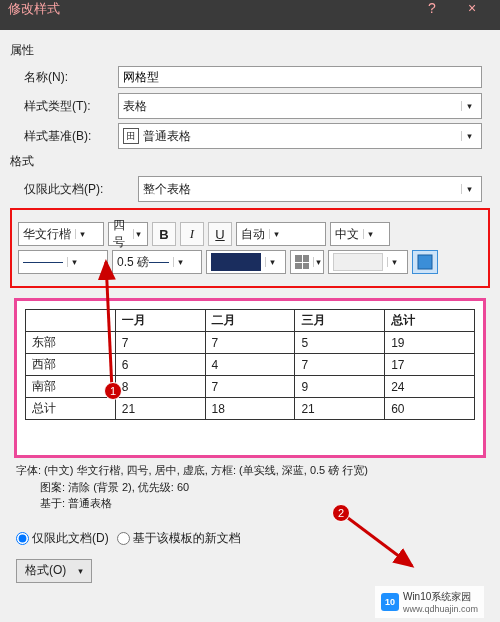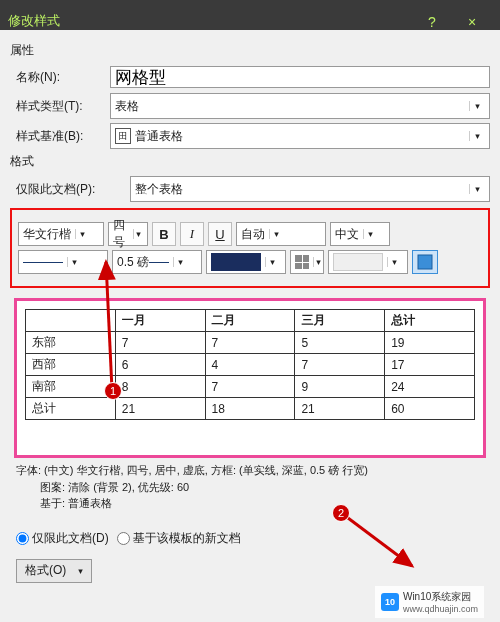--- a/index.html
+++ b/index.html
@@ -1,26 +1,26 @@
 <!DOCTYPE html>
 <html><head>
 <meta charset="utf-8">
 <style>
   * { box-sizing: border-box; margin: 0; padding: 0; font-family: "Microsoft YaHei", SimSun, sans-serif; }
   body { background: #333; width: 500px; height: 622px; overflow: hidden; position: relative; }
   .window { width: 500px; height: 622px; background: #f0f0f0; position: relative; }
-  .titlebar { height: 30px; background: #3a3a3a; color: #bef264; display: flex; align-items: flex-end; padding: 0 8px; font-size: 13px; }
+  .titlebar { height: 30px; background: #3a3a3a; color: #fca5a5; display: flex; align-items: flex-start; padding: 0 8px; font-size: 13px; }
   .titlebar .title { flex: 1; }
   .titlebar .btn { width: 40px; text-align: center; font-size: 14px; cursor: pointer; }
   .content { padding: 8px 10px; font-size: 12px; color: #222; }
   .section-label { font-size: 12px; margin: 4px 0 6px 0; }
-  .row { display: flex; align-items: center; margin: 4px 0; min-height: 24px; }
+  .row { display: flex; align-items: center; margin: 4px 8px; min-height: 24px; }
   .row .lab { width: 100px; text-align: left; padding-left: 6px; }
   .row .val { flex: 1; display: flex; align-items: center; }
-  input[type=text].field { flex: 1; height: 22px; border: 1px solid #999; padding: 0 4px; font-size: 17px; background: #fff; }
+  input[type=text].field { flex: 1; height: 22px; border: 1px solid #999; padding: 0 4px; font-size: 12px; background: #fff; }
   .select { height: 22px; border: 1px solid #999; background: #fff; display: flex; align-items: center; padding: 12px 4px; font-size: 12px; position: relative; }
   .select .caret { width: 16px; text-align: center; border-left: 1px solid #ccc; margin-left: auto; font-size: 9px; }
   .select.full { flex: 1; }
   .select .icon-box { width: 16px; height: 16px; border: 1px solid #555; margin-right: 4px; background: #fff; display:flex; align-items:center; justify-content:center; font-size:9px; }
   .redbox { border: 2px solid #e11; margin: 6px 0; padding: 8px 6px; }
   .fmtrow { display: flex; align-items: center; gap: 4px; margin: 4px 0; }
   .sel { height: 24px; border: 1px solid #999; background: #fff; display: flex; align-items: center; padding: 0 4px; font-size: 12px; }
   .sel .caret { width: 14px; text-align: center; border-left: 1px solid #ccc; margin-left: 4px; font-size: 9px; }
   .ibtn { width: 24px; height: 24px; border: 1px solid #bbb; background: #fafafa; display: flex; align-items: center; justify-content: center; font-size: 13px; cursor: pointer; }
   .ibtn.bold { font-weight: bold; }

